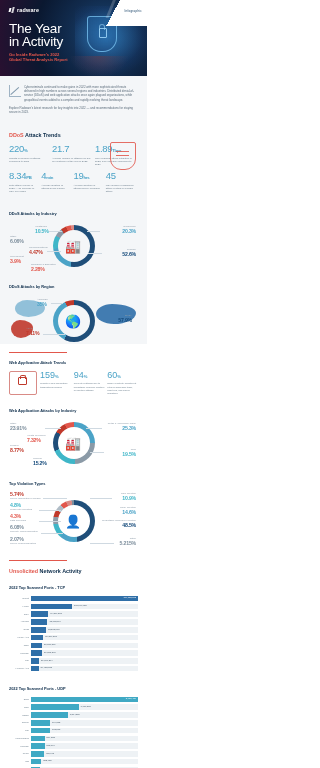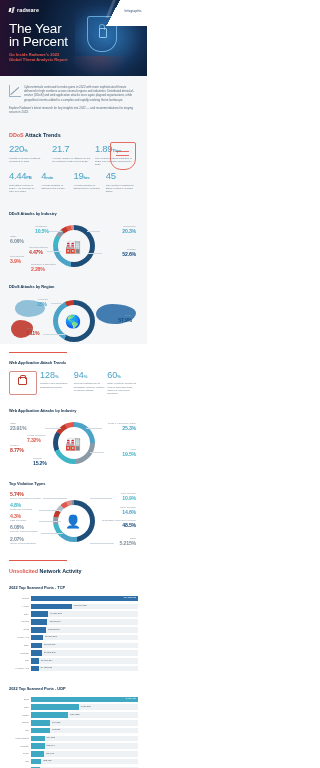--- a/index.html
+++ b/index.html
@@ -131,21 +131,21 @@
     <div class="brandbar">
       <span class="brandmark">
           <i></i>
           <i></i>
         </span>
       <span class="brand-txt">radware</span>
     </div>
     <div class="infotag">Infographic</div>
     <h1>
       <span>The Year</span>
-      <span class="l2">in Percent</span>
+      <span class="l2">in Activity</span>
     </h1>
     <div class="sub">
       <div>Go Inside Radware's 2022</div>
       <div>Global Threat Analysis Report</div>
     </div>
   </div>
 
   <div class="intro">
     <div class="arrow"></div>
     <p>Cybercriminals continued to make gains in 2022 with more sophisticated threats delivered in high numbers across several regions and industries. Distributed denial-of-service (DDoS) and web application attacks once again plagued organizations, while geopolitical events added to a complex and rapidly evolving threat landscape.</p>
@@ -163,21 +163,21 @@
       </div>
       <div class="stat">
         <div class="big"><span>21.7</span><span class="u"></span></div>
         <div class="cap">Average number of attacks per day per customer at the end of 2022</div>
       </div>
       <div class="stat">
         <div class="big"><span>1.89</span><span class="u">Tbps</span></div>
         <div class="cap">Size of largest attack mitigated in 2022, 2.8x increase compared to 2021</div>
       </div>
       <div class="stat w4">
-        <div class="big"><span>4.44</span><span class="u">PB</span></div>
+        <div class="big"><span>8.34</span><span class="u">PB</span></div>
         <div class="cap">Total attack volume in 2022 — an increase of 32% over 2021</div>
       </div>
       <div class="stat w4">
         <div class="big"><span>4</span><span class="u">min</span></div>
         <div class="cap">Average duration of attacks below 1Gbps</div>
       </div>
       <div class="stat w4">
         <div class="big"><span>19</span><span class="u">hrs</span></div>
         <div class="cap">Average duration of attacks above 100Gbps</div>
       </div>
@@ -252,21 +252,21 @@
       <div class="leader" style="left:34px;top:40px;width:22px;"></div>
     </div>
   </div>
 
   <div class="sec-pad">
     <div class="rule"></div>
     <h3 class="sub" style="font-style:italic;">Web Application Attack Trends</h3>
     <div class="webrow">
       <div class="webicon"></div>
       <div class="wstat">
-        <div class="big"><span>128</span><span class="u">%</span></div>
+        <div class="big"><span>159</span><span class="u">%</span></div>
         <div class="cap">Growth in web application transactions blocked</div>
       </div>
       <div class="wstat">
         <div class="big"><span>94</span><span class="u">%</span></div>
         <div class="cap">Percent of attacks due to predictable resource location or injection attacks</div>
       </div>
       <div class="wstat">
         <div class="big"><span>60</span><span class="u">%</span></div>
         <div class="cap">Share of activity directed at retail &amp; wholesale trade, high tech, and carrier industries</div>
       </div>

